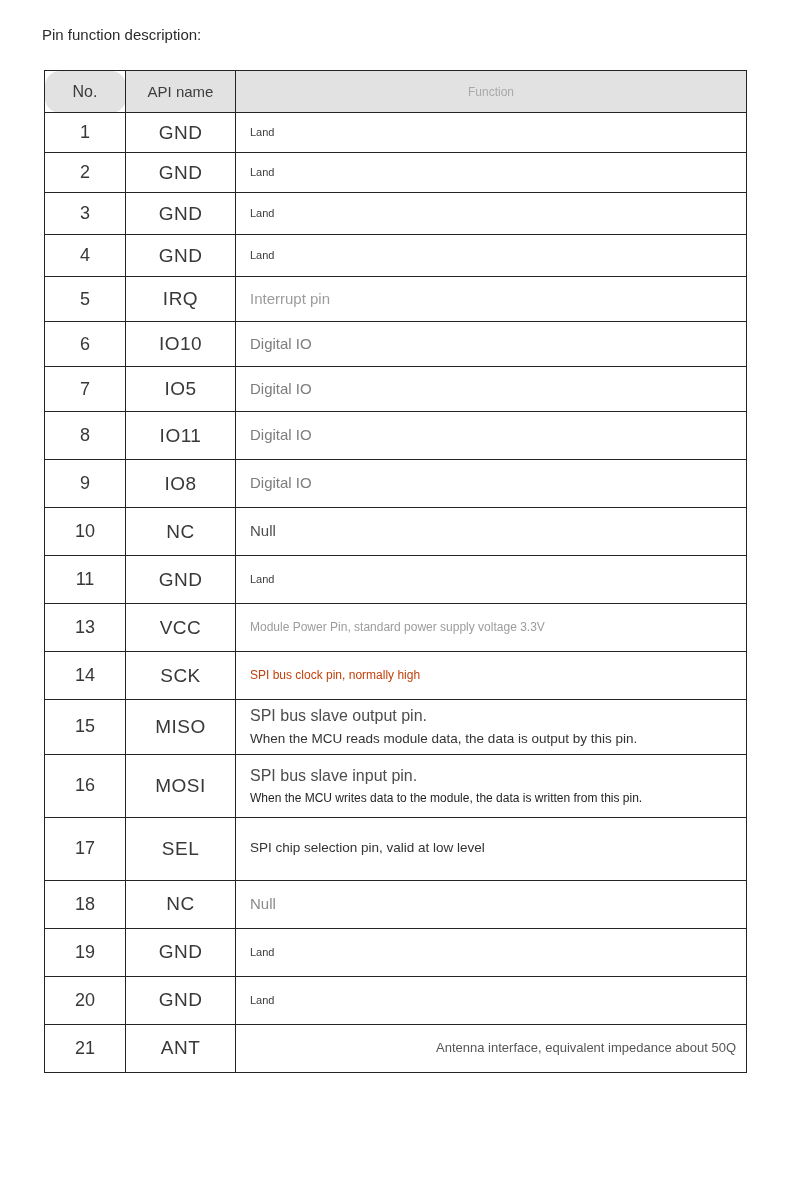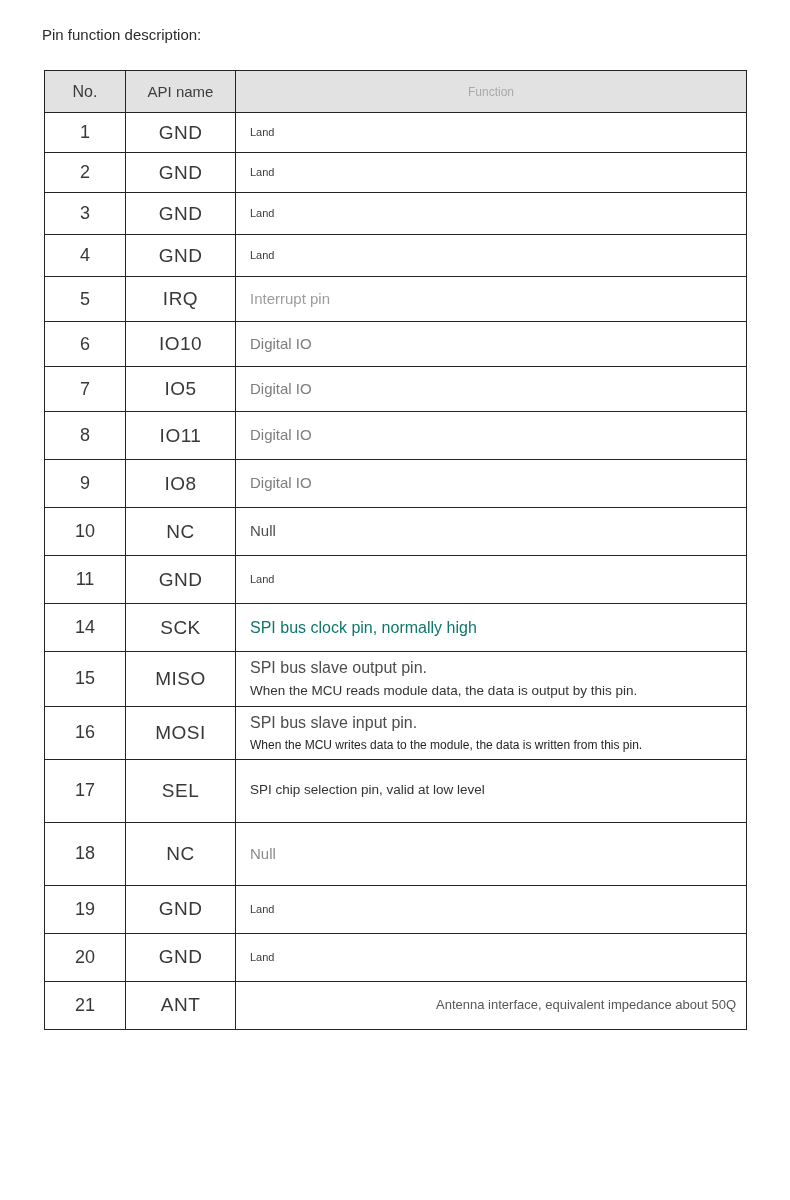--- a/index.html
+++ b/index.html
@@ -30,21 +30,21 @@
     border: 1.5px solid var(--border-color);
     padding: 0;
     vertical-align: middle;
   }
   .pin-table thead th {
     background: var(--header-bg);
     height: 42px;
     font-weight: normal;
     text-align: center;
   }
-  th.th-no  { font-size: 16px; color: #3a3a3a; }
+  th.th-no  { font-size: 16px; color: #3a3a3a; border-radius: 15px; }
   th.th-api { font-size: 15px; color: #3d3d3d; }
   th.th-fn  { font-size: 12px; color: #a9a9a9; }
 
   tbody tr { height: 48px; }
   tbody tr:nth-child(1), tbody tr:nth-child(2) { height: 40px; }
   tbody tr:nth-child(3), tbody tr:nth-child(4) { height: 42px; }
   tbody tr:nth-child(5), tbody tr:nth-child(6),
   tbody tr:nth-child(7) { height: 45px; }
   tbody tr:nth-child(15), tbody tr:nth-child(16) { height: 63px; }
   tbody tr:nth-child(21) { height: 51px; }
@@ -65,21 +65,21 @@
     padding: 6px 10px 6px 14px;
   }
   .fl { line-height: 1.25; }
   .fl + .fl { margin-top: 5px; }
   .fl.land      { font-size: 11px;   color: #3c3c3c; }
   .fl.md-light  { font-size: 15px;   color: #9c9c9c; }
   .fl.md-light2 { font-size: 15px;   color: #8a8a8a; }
   .fl.md-gray   { font-size: 15px;   color: #7d7d7d; }
   .fl.md-dark   { font-size: 15px;   color: #4d4d4d; }
   .fl.sm-light  { font-size: 12px;   color: #9c9c9c; }
-  .fl.lg-dark   { font-size: 16px;   color: #0f766e; }
+  .fl.lg-dark   { font-size: 12px;   color: #c2410c; }
   .fl.lg-gray   { font-size: 16px;   color: #4d4d4d; }
   .fl.md-dark2  { font-size: 13.5px; color: #333333; }
   .fl.sm-dark   { font-size: 12px;   color: #1f1f1f; }
   .fl.sm-gray   { font-size: 13px;   color: #575757; text-align: right; }
 </style>
 </head>
 <body>
 
 <div class="page-title">Pin function description:</div>
 
@@ -168,20 +168,27 @@
         </td>
       </tr>
       <tr>
         <td class="cell-no">11</td>
         <td class="cell-api">GND</td>
         <td class="cell-fn">
           <div class="fl land">Land</div>
         </td>
       </tr>
       <tr>
+        <td class="cell-no">13</td>
+        <td class="cell-api">VCC</td>
+        <td class="cell-fn">
+          <div class="fl sm-light">Module Power Pin, standard power supply voltage 3.3V</div>
+        </td>
+      </tr>
+      <tr>
         <td class="cell-no">14</td>
         <td class="cell-api">SCK</td>
         <td class="cell-fn">
           <div class="fl lg-dark">SPI bus clock pin, normally high</div>
         </td>
       </tr>
       <tr>
         <td class="cell-no">15</td>
         <td class="cell-api">MISO</td>
         <td class="cell-fn">

